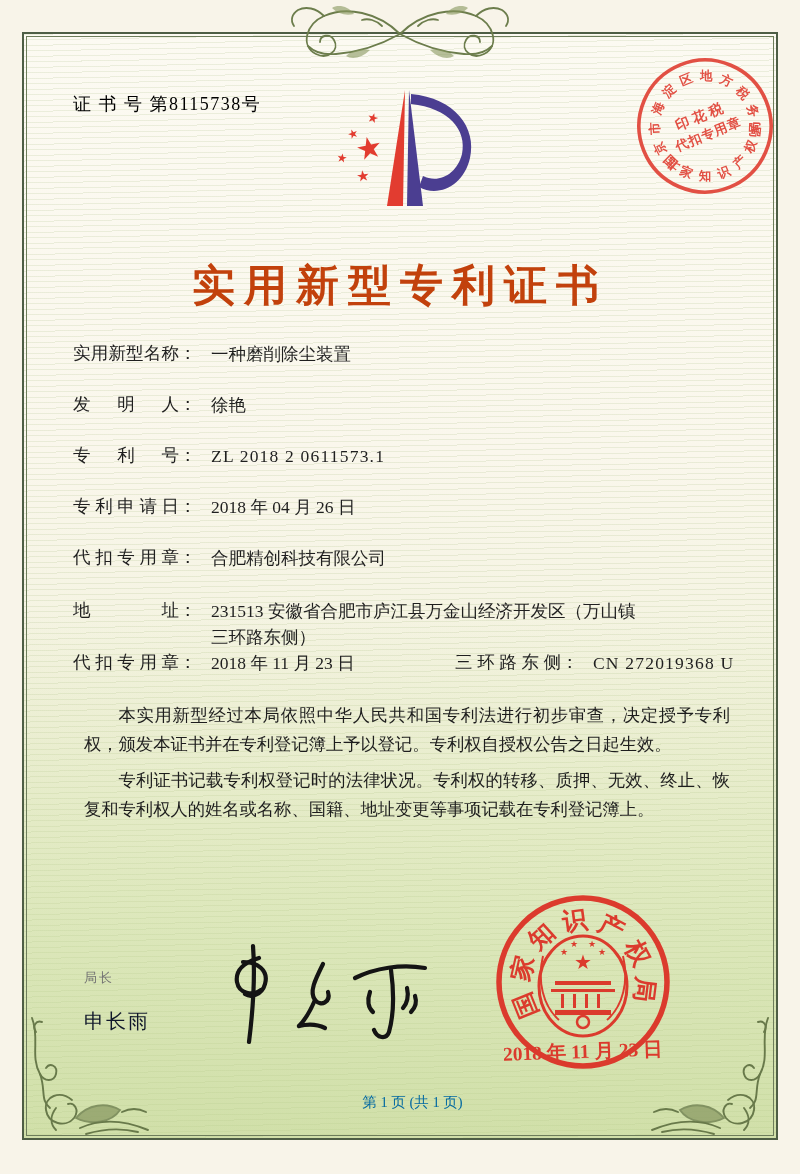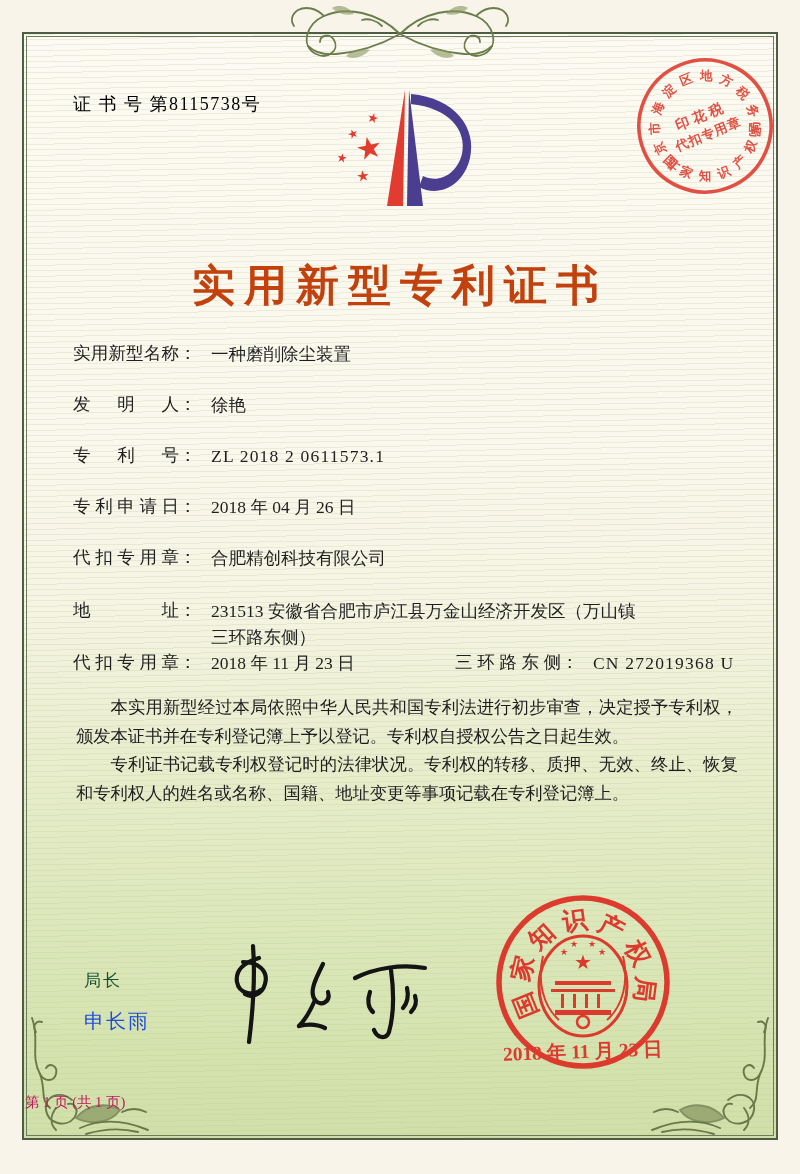--- a/index.html
+++ b/index.html
@@ -23,26 +23,26 @@
   .title{position:absolute;left:0;right:0;top:216px;text-align:center;
     font-size:43px;font-weight:600;letter-spacing:9px;color:#c2410c;margin-top:41px;}
   .fields{position:absolute;left:73px;top:341px;width:670px;font-size:17.5px;}
   .frow{position:absolute;left:0;white-space:nowrap;}
   .frow .lab{display:inline-block;width:106px;text-align:justify;text-align-last:justify;vertical-align:top;}
   .frow .col{display:inline-block;width:16px;vertical-align:top;}
   .frow .val{display:inline-block;vertical-align:top;margin-left:16px;white-space:pre-line;max-width:530px;line-height:26px;}
   .frow .num{letter-spacing:1.2px;}
   .rgroup{position:absolute;left:382px;top:0;white-space:nowrap;}
   .body-text{position:absolute;left:76px;top:694px;width:662px;font-size:17.3px;line-height:28.5px;text-align:justify;color:#1d1d1d;}
-  .body-text p{margin:0;text-indent:2em;}
-  .officer-title{position:absolute;left:84px;top:969px;font-size:17px;letter-spacing:2px;
-    font-family:"Liberation Sans","DejaVu Sans",sans-serif;font-weight:500;color:#14532d;}
+  .body-text p{margin:8px;text-indent:2em;}
+  .officer-title{position:absolute;left:84px;top:969px;font-size:13px;letter-spacing:2px;
+    font-family:"Liberation Sans","DejaVu Sans",sans-serif;font-weight:500;color:#737373;}
   .officer-name{position:absolute;left:84px;top:1008px;font-size:20px;letter-spacing:2px;
-    font-family:Liberation Mono, monospace;font-weight:500;color:#1d4ed8;}
-  .footer{position:absolute;left:0;right:0;top:1093px;font-size:14.5px;color:#be185d;padding-left:25px;}
+    font-family:Liberation Mono, monospace;font-weight:500;color:#0f172a;}
+  .footer{position:absolute;left:0;right:0;top:1093px;text-align:center;font-size:14.5px;color:#0369a1;padding-left:25px;}
   
   .logo{position:absolute;left:329px;top:84px;}
   .tax-stamp{position:absolute;left:630px;top:50px;opacity:.92;}
   .seal{position:absolute;left:485px;top:886px;opacity:.95;}
   .signature{position:absolute;left:195px;top:938px;}
   .orn-top{position:absolute;left:262px;top:4px;}
   .orn-bl{position:absolute;left:26px;top:1016px;}
   .orn-br{position:absolute;right:26px;top:1016px;transform:scaleX(-1);}
 </style>
 </head>

